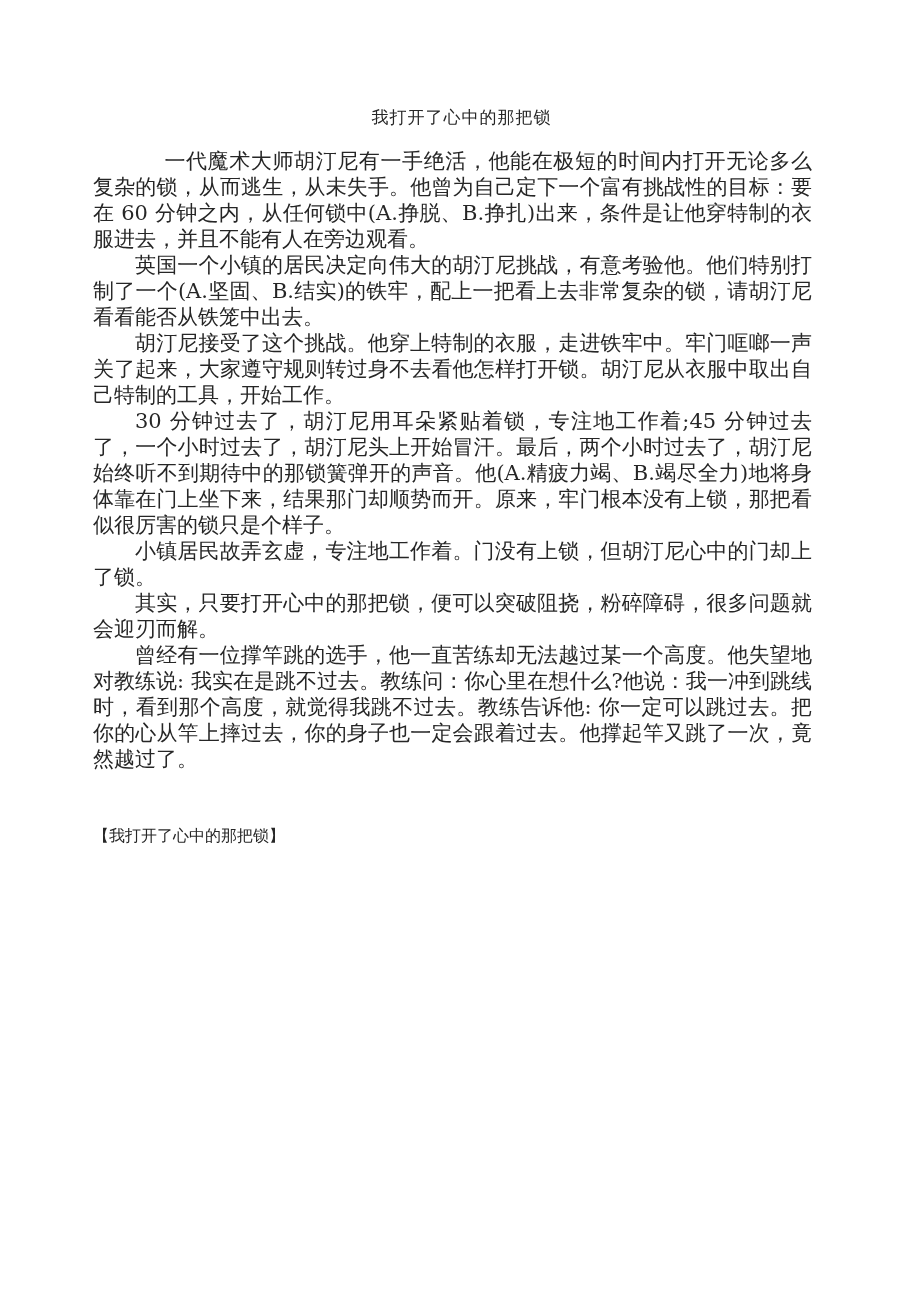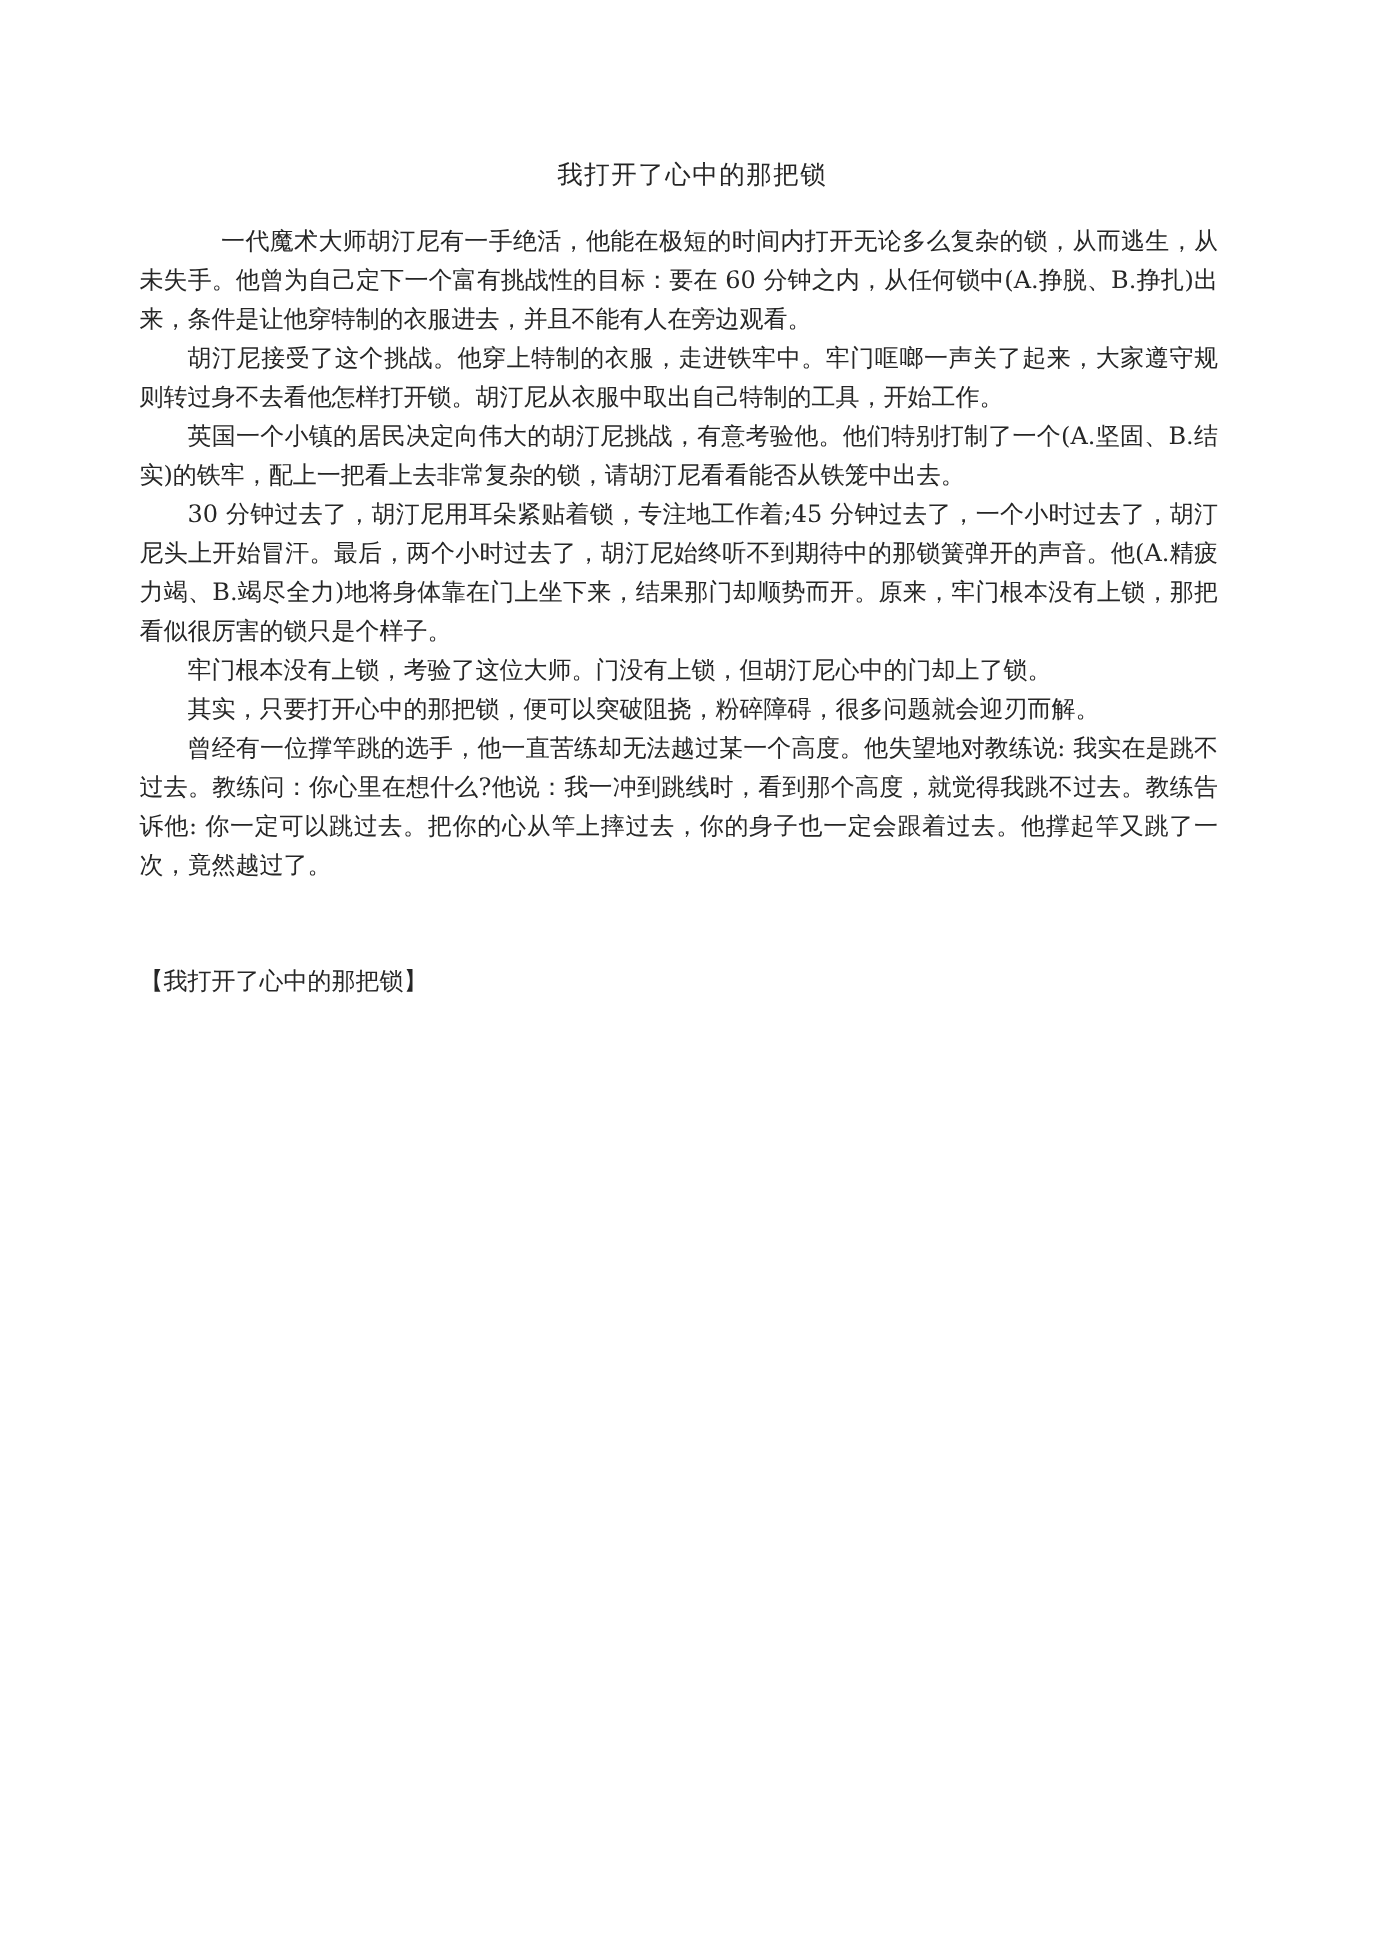--- a/index.html
+++ b/index.html
@@ -24,21 +24,21 @@
   .doc-title {
     text-align: center;
     font-size: 17px;
     line-height: 26px;
     letter-spacing: 1px;
     margin: 0 0 18px 18px;
     font-weight: normal;
   }
   .para {
     margin: 0;
-    font-size: 16px;
+    font-size: 21px;
     line-height: 26px;
     text-align: justify;
     text-indent: 2em;
     word-break: break-all;
   }
   .para.first {
     text-indent: 3.4em;
   }
   .doc-footer {
     text-align: left;
@@ -48,26 +48,26 @@
   }
 </style>
 </head>
 <body>
 
 <div class="page">
   <div class="doc-title">我打开了心中的那把锁</div>
 
   <p class="para first">一代魔术大师胡汀尼有一手绝活，他能在极短的时间内打开无论多么复杂的锁，从而逃生，从未失手。他曾为自己定下一个富有挑战性的目标：要在 60 分钟之内，从任何锁中(A.挣脱、B.挣扎)出来，条件是让他穿特制的衣服进去，并且不能有人在旁边观看。</p>
 
+  <p class="para">英国一个小镇的居民决定向伟大的胡汀尼挑战，有意考验他。他们特别打制了一个(A.坚固、B.结实)的铁牢，配上一把看上去非常复杂的锁，请胡汀尼看看能否从铁笼中出去。</p>
+
   <p class="para">胡汀尼接受了这个挑战。他穿上特制的衣服，走进铁牢中。牢门哐啷一声关了起来，大家遵守规则转过身不去看他怎样打开锁。胡汀尼从衣服中取出自己特制的工具，开始工作。</p>
-
-  <p class="para">英国一个小镇的居民决定向伟大的胡汀尼挑战，有意考验他。他们特别打制了一个(A.坚固、B.结实)的铁牢，配上一把看上去非常复杂的锁，请胡汀尼看看能否从铁笼中出去。</p>
 
   <p class="para">30 分钟过去了，胡汀尼用耳朵紧贴着锁，专注地工作着;45 分钟过去了，一个小时过去了，胡汀尼头上开始冒汗。最后，两个小时过去了，胡汀尼始终听不到期待中的那锁簧弹开的声音。他(A.精疲力竭、B.竭尽全力)地将身体靠在门上坐下来，结果那门却顺势而开。原来，牢门根本没有上锁，那把看似很厉害的锁只是个样子。</p>
 
-  <p class="para">牢门根本没有上锁，考验了这位大师。门没有上锁，但胡汀尼心中的门却上了锁。</p>
+  <p class="para">小镇居民故弄玄虚，专注地工作着。门没有上锁，但胡汀尼心中的门却上了锁。</p>
 
   <p class="para">其实，只要打开心中的那把锁，便可以突破阻挠，粉碎障碍，很多问题就会迎刃而解。</p>
 
   <p class="para">曾经有一位撑竿跳的选手，他一直苦练却无法越过某一个高度。他失望地对教练说: 我实在是跳不过去。教练问：你心里在想什么?他说：我一冲到跳线时，看到那个高度，就觉得我跳不过去。教练告诉他: 你一定可以跳过去。把你的心从竿上摔过去，你的身子也一定会跟着过去。他撑起竿又跳了一次，竟然越过了。</p>
 
   <div class="doc-footer">【我打开了心中的那把锁】</div>
 </div>
 
 </body></html>

